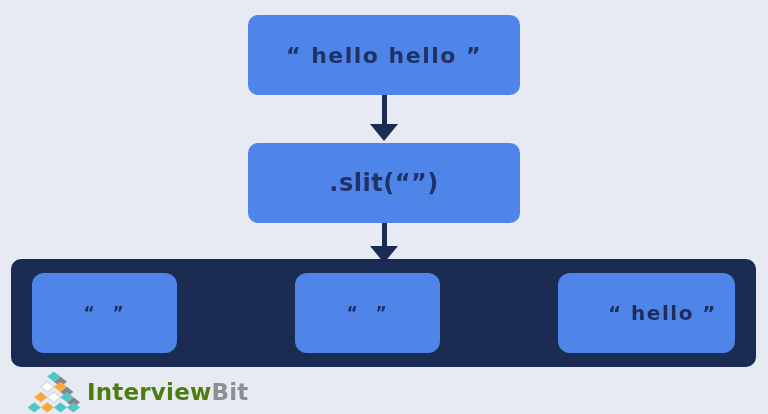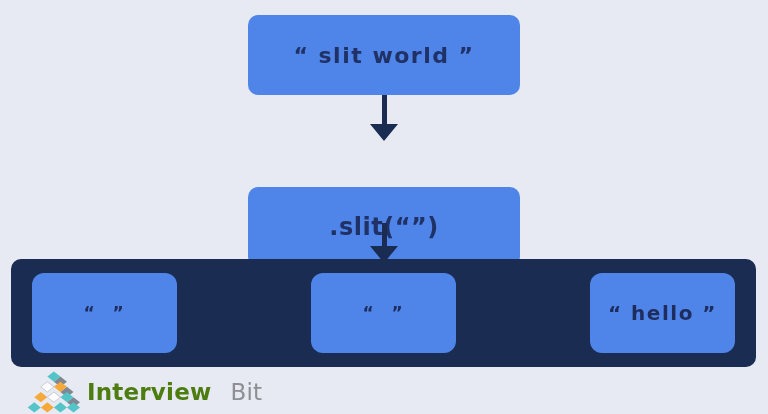--- a/index.html
+++ b/index.html
@@ -29,21 +29,20 @@
     left: 248px; top: 15px;
     width: 272px; height: 80px;
     font-size: 22px;
     letter-spacing: 1.5px;
   }
   .mid-box {
     left: 248px; top: 143px;
     width: 272px; height: 80px;
     font-size: 24px;
     letter-spacing: 0.5px;
-    margin-top: 44px;
   }
   .arrow {
     position: absolute;
     left: 384px;
     transform: translateX(-50%);
     display: flex;
     flex-direction: column;
     align-items: center;
   }
   .arrow-1 { top: 95px; }
@@ -78,45 +77,45 @@
     background: #4f85e8;
     border-radius: 12px;
     display: flex;
     align-items: center;
     justify-content: center;
     color: #1e2c5e;
     font-weight: bold;
     white-space: pre;
   }
   .result-box.empty   { font-size: 17px; letter-spacing: 2px; }
-  .result-box.word    { font-size: 20px; letter-spacing: 1.5px; }
+  .result-box.word    { font-size: 20px; letter-spacing: 1.5px; padding-left: 32px; }
   .logo {
     position: absolute;
     left: 24px; top: 371px;
     display: flex;
     align-items: center;
     gap: 7px;
   }
   .logo-mark { display: block; }
   .logo-text {
     font-size: 23px;
     color: #47474f;
     letter-spacing: 0.2px;
     line-height: 1;
   }
   .logo-text .primary { font-weight: bold; color: #4d7c0f; }
-  .logo-text .secondary { font-weight: normal; color: #8e8e95; margin-left: 19px; }
+  .logo-text .secondary { font-weight: bold; color: #8e8e95; }
 </style>
 </head>
 <body>
 
 <div class="stage">
 
   <div class="blue-box top-box">
-    <span>“ slit world ”</span>
+    <span>“ hello hello ”</span>
   </div>
 
   <div class="arrow arrow-1">
     <div class="stem"></div>
     <div class="head"></div>
   </div>
 
   <div class="blue-box mid-box">
     <span>.slit(“”)</span>
   </div>

